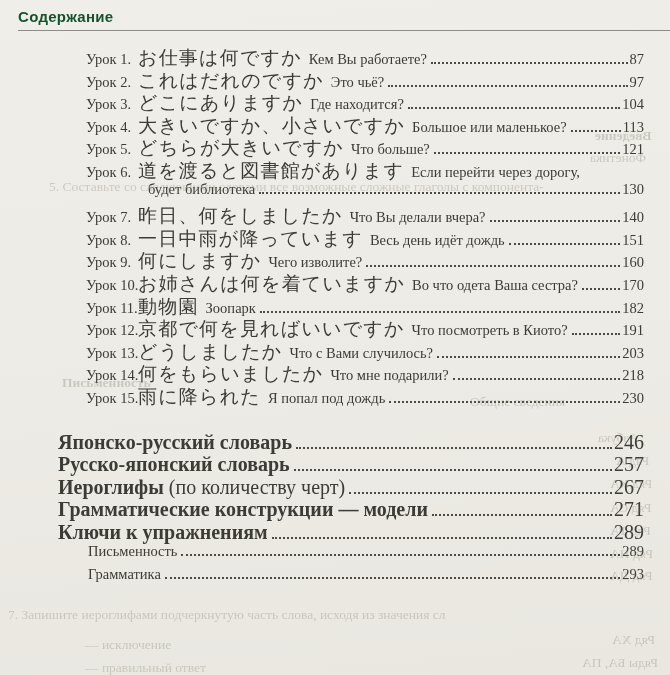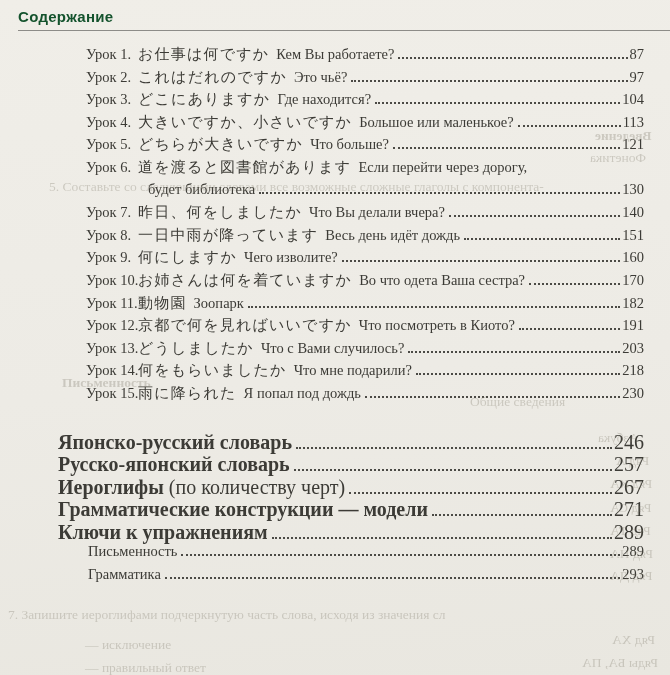--- a/index.html
+++ b/index.html
@@ -14,21 +14,21 @@
     font-family:"Liberation Sans",sans-serif;font-weight:bold;
     font-size:15px;color:#14532d;letter-spacing:.3px;
   }
   .title-rule{
     position:absolute;top:30px;left:18px;right:0;height:0;
     border-top:1.6px solid #8d8c88;
   }
   .toc{position:absolute;top:45px;left:58px;right:26px;}
   .row{display:flex;align-items:baseline;height:22.6px;font-size:14.5px;}
   .label{flex:none;width:52px;white-space:nowrap;margin-left:28px;}
-  .jp{flex:none;font-size:15px;letter-spacing:1.2px;white-space:nowrap;}
+  .jp{flex:none;font-size:19px;letter-spacing:1.2px;white-space:nowrap;}
   .ru{flex:none;margin-left:7px;white-space:nowrap;}
   .ru.cont{margin-left:10px;}
   .leader{flex:1;min-width:10px;border-bottom:2px dotted #4b4a45;margin:0 2px 3.5px 4px;}
   .pnum{flex:none;white-space:nowrap;}
   .sections{margin-top:24px;}
   .srow{display:flex;align-items:baseline;height:22.5px;font-size:20px;}
   .srow .stitle{flex:none;font-weight:bold;white-space:nowrap;}
   .srow .ssuffix{flex:none;font-weight:normal;white-space:pre;}
   .srow.indent{padding-left:30px;font-size:14.5px;}
   .srow.indent .stitle{font-weight:normal;}

